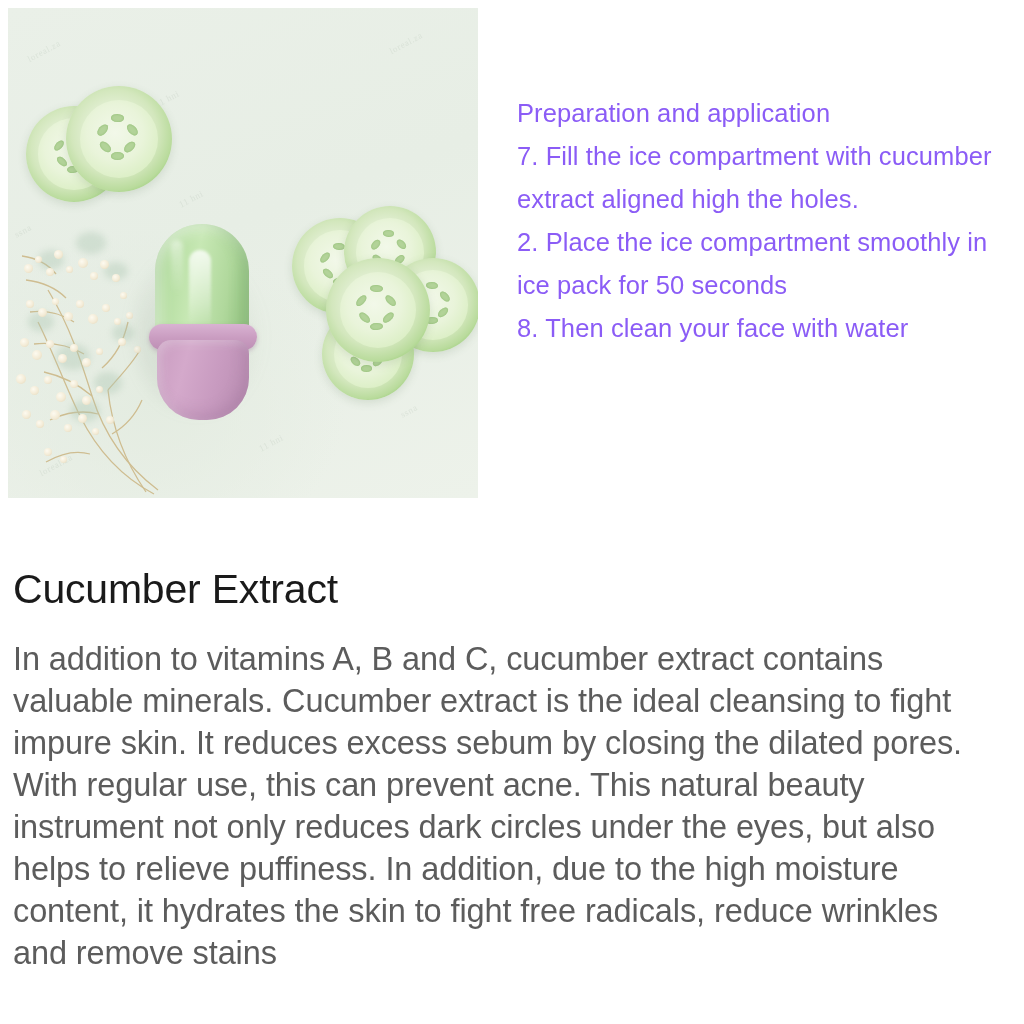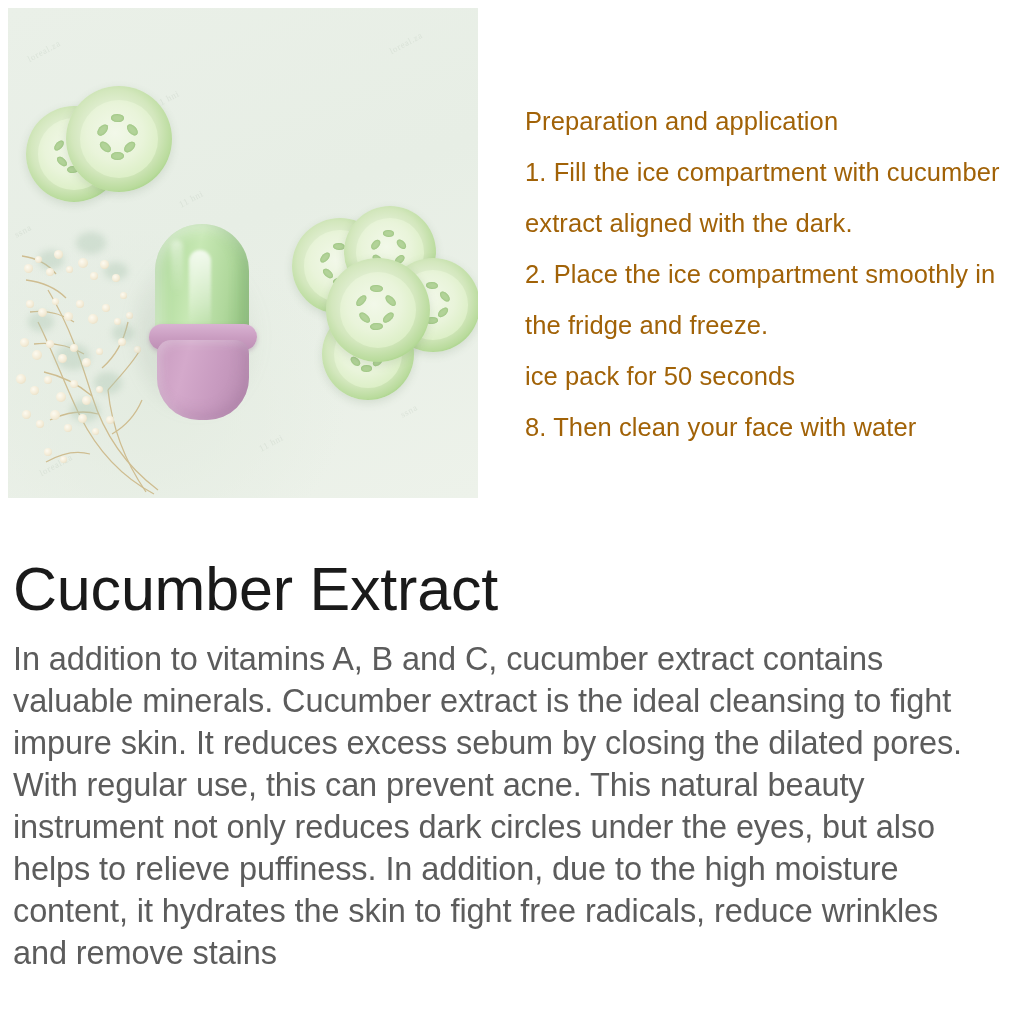--- a/index.html
+++ b/index.html
@@ -216,35 +216,35 @@
   }
 
   
   .instructions {
     position: absolute;
     left: 517px;
     top: 92px;
     width: 505px;
   }
   .instructions p {
-    margin: 8px;
+    margin: 0;
     font-size: 25.5px;
     line-height: 43px;
-    color: #a16207;
+    color: #8b5cf6;
     font-weight: 400;
     letter-spacing: 0.1px;
   }
 
   
   .heading {
     position: absolute;
     left: 13px;
     top: 560px;
     margin: 0;
-    font-size: 61px;
+    font-size: 41px;
     line-height: 58px;
     font-weight: 300;
     color: #1a1a1a;
     letter-spacing: -0.2px;
     text-align: right;
   }
 
   
   .body-copy {
     position: absolute;
@@ -430,24 +430,23 @@
         </div>
         <div class="ice-highlight"></div>
         <div class="holder-lip"></div>
         <div class="holder-body"></div>
       </div>
 
     </div>
 
     <div class="instructions">
       <p>Preparation and application</p>
-      <p>1. Fill the ice compartment with cucumber</p>
-      <p>extract aligned with the dark.</p>
+      <p>7. Fill the ice compartment with cucumber</p>
+      <p>extract aligned high the holes.</p>
       <p>2. Place the ice compartment smoothly in</p>
-      <p>the fridge and freeze.</p>
       <p>ice pack for 50 seconds</p>
       <p>8. Then clean your face with water</p>
     </div>
 
   </div>
 
   <h1 class="heading">Cucumber Extract</h1>
   <p class="body-copy">In addition to vitamins A, B and C, cucumber extract contains valuable minerals. Cucumber extract is the ideal cleansing to fight impure skin. It reduces excess sebum by closing the dilated pores. With regular use, this can prevent acne. This natural beauty instrument not only reduces dark circles under the eyes, but also helps to relieve puffiness. In addition, due to the high moisture content, it hydrates the skin to fight free radicals, reduce wrinkles and remove stains</p>
 
 </div>

